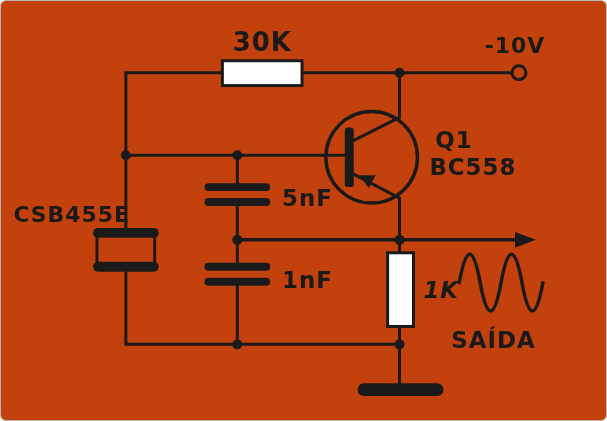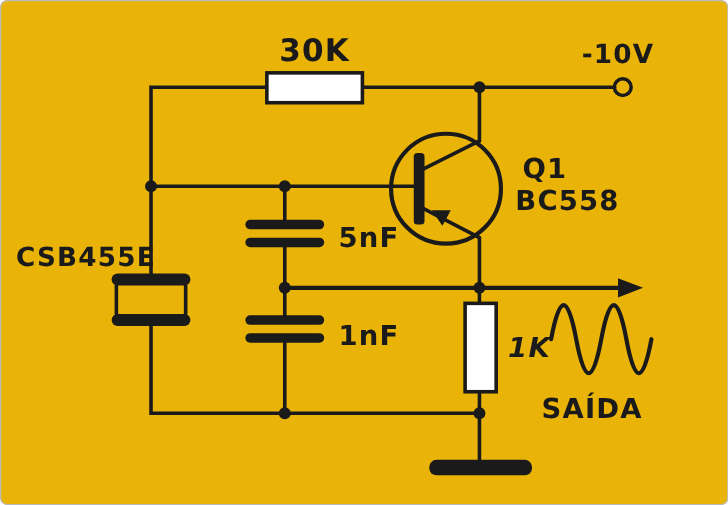--- a/index.html
+++ b/index.html
@@ -1,21 +1,21 @@
 <!DOCTYPE html>
 <html><head>
 <meta charset="utf-8">
 <style>
   html,body{margin:0;padding:0;background:#ffffff;}
   .frame{
     position:relative;
     width:605px;height:419px;
     border:1px solid #b9b9b9;
     border-radius:6px;
-    background:#eab308;
+    background:#c2410c;
     overflow:hidden;
     font-family:"DejaVu Sans", sans-serif;
   }
   svg{display:block;}
   .ink-line{stroke:#1a1a1a;stroke-width:3;fill:none;stroke-linecap:round;}
   .ink-line-thick{stroke:#1a1a1a;stroke-width:3.5;fill:none;stroke-linecap:round;}
   .ink-fill{fill:#1a1a1a;stroke:none;}
   .ink-box{stroke:#1a1a1a;stroke-width:3;fill:#ffffff;}
   .lbl{
     font-family:"DejaVu Sans", sans-serif;

